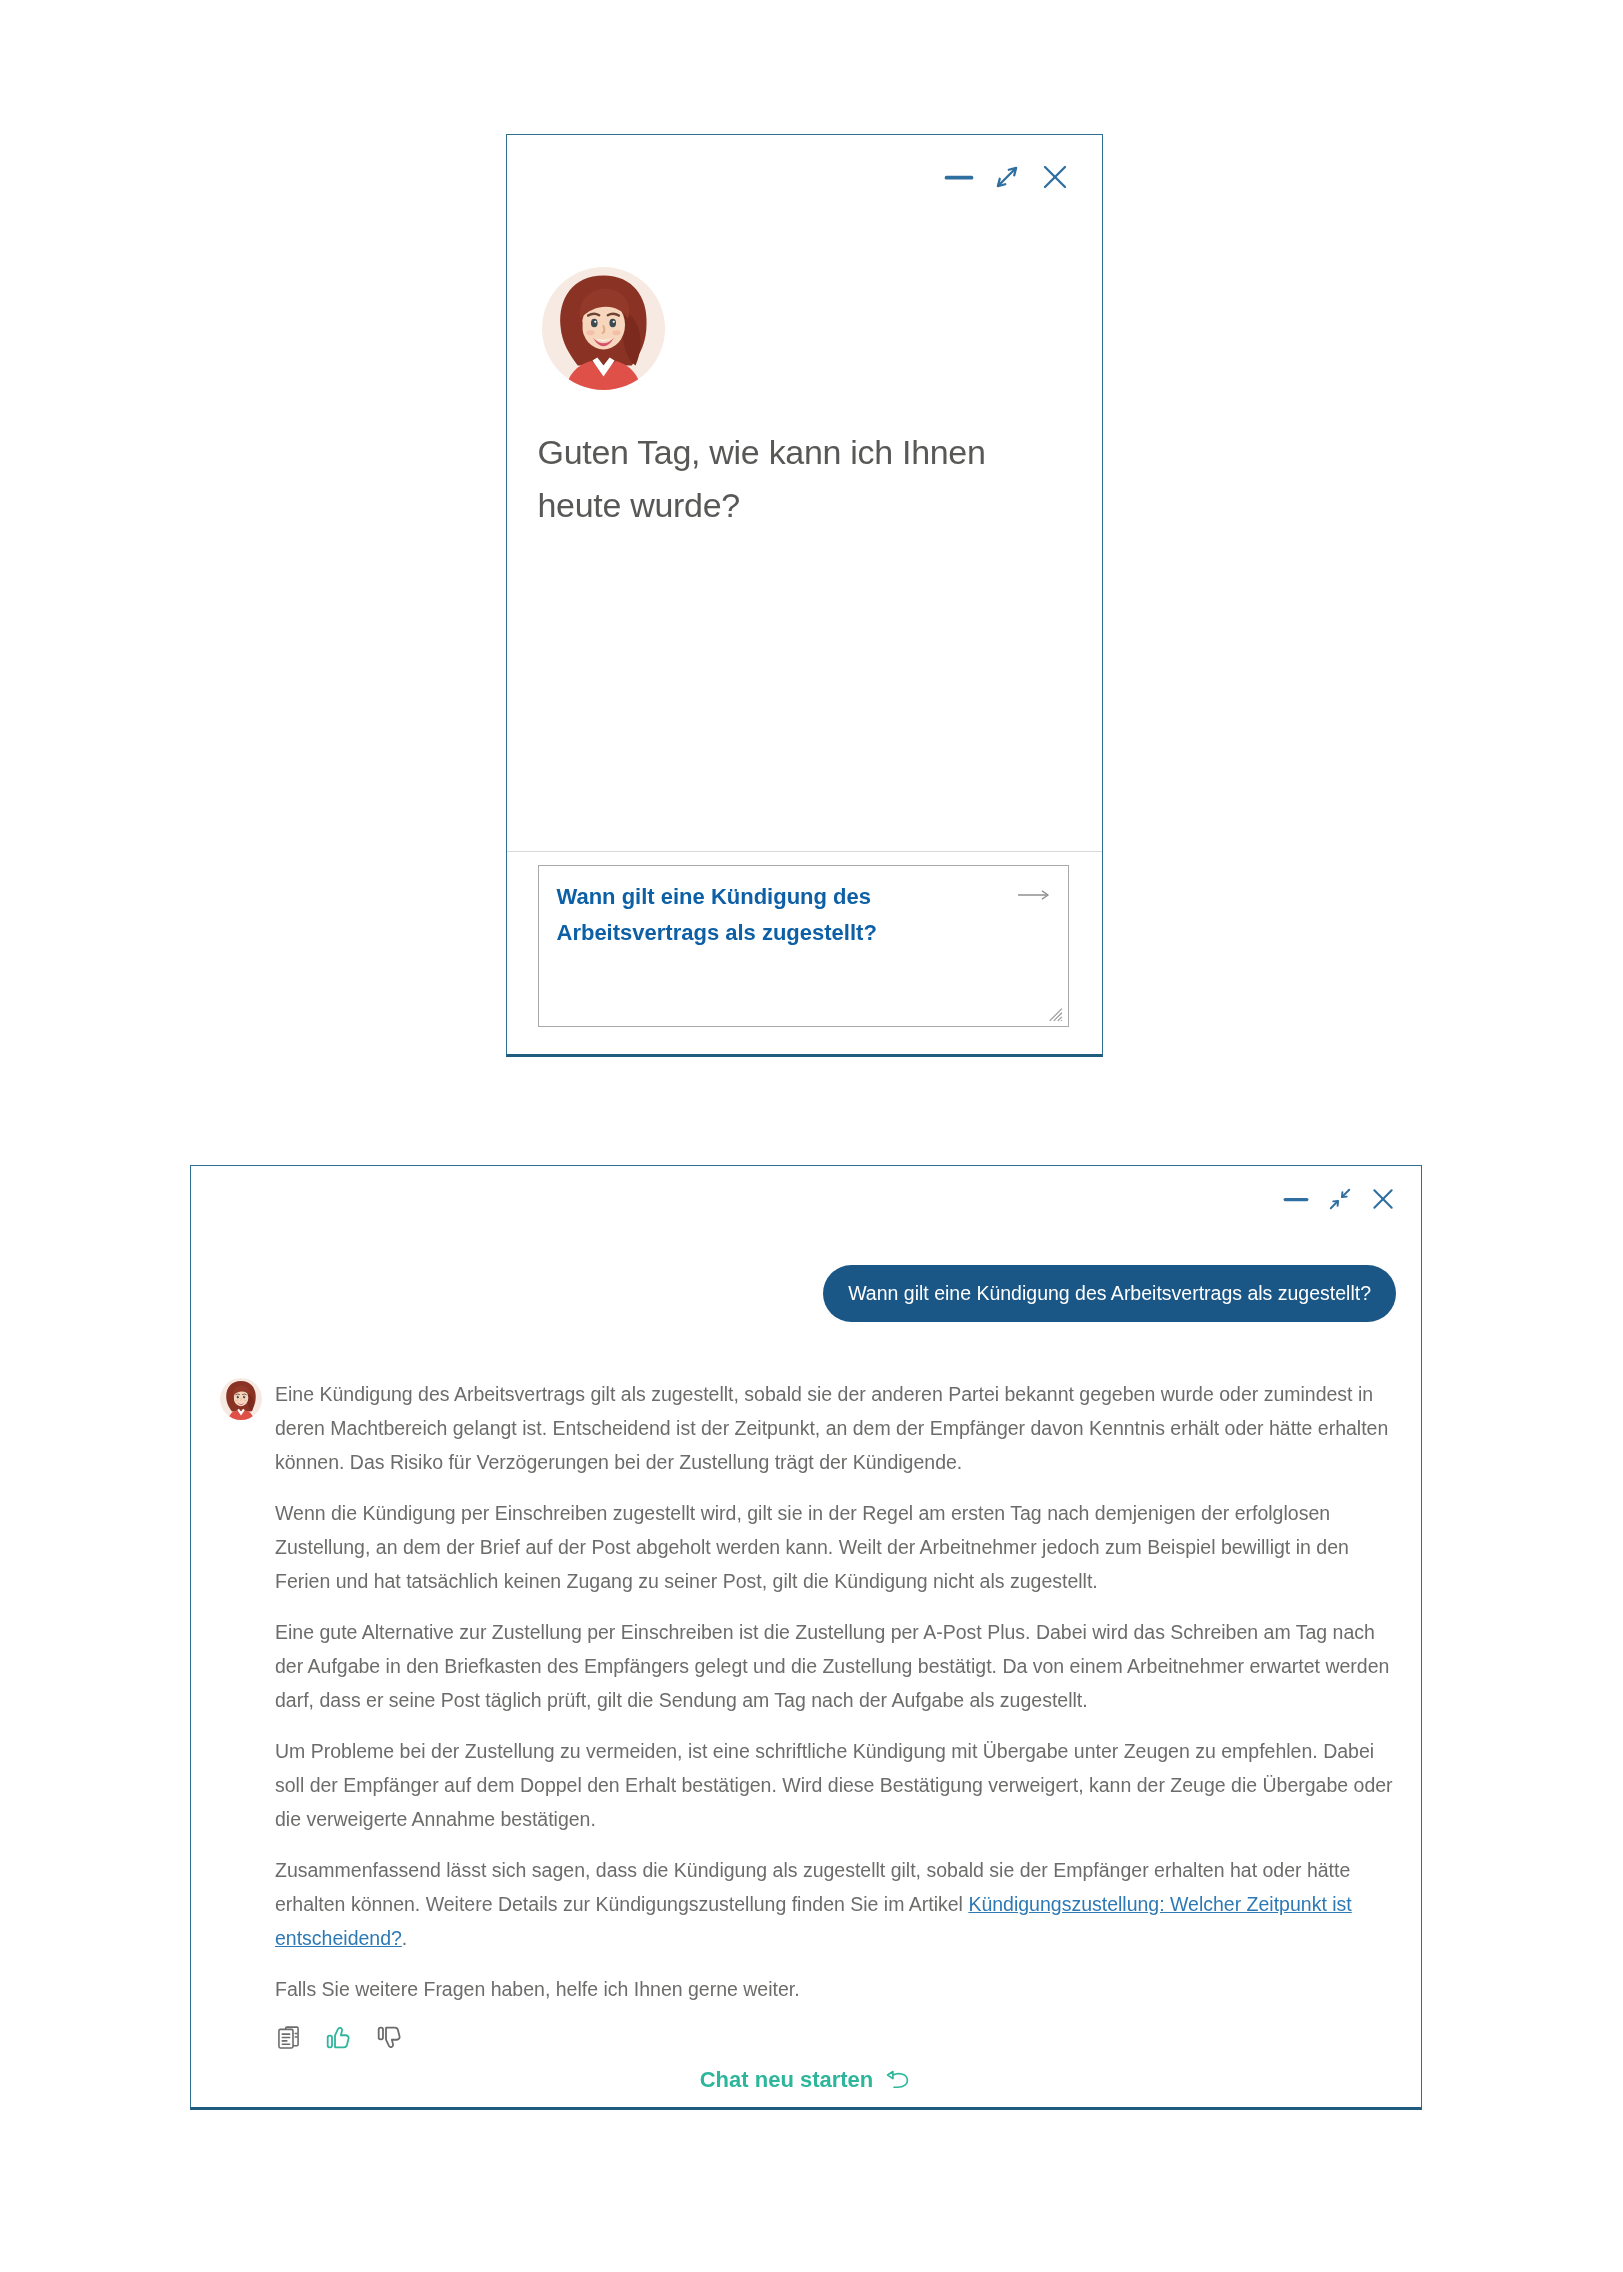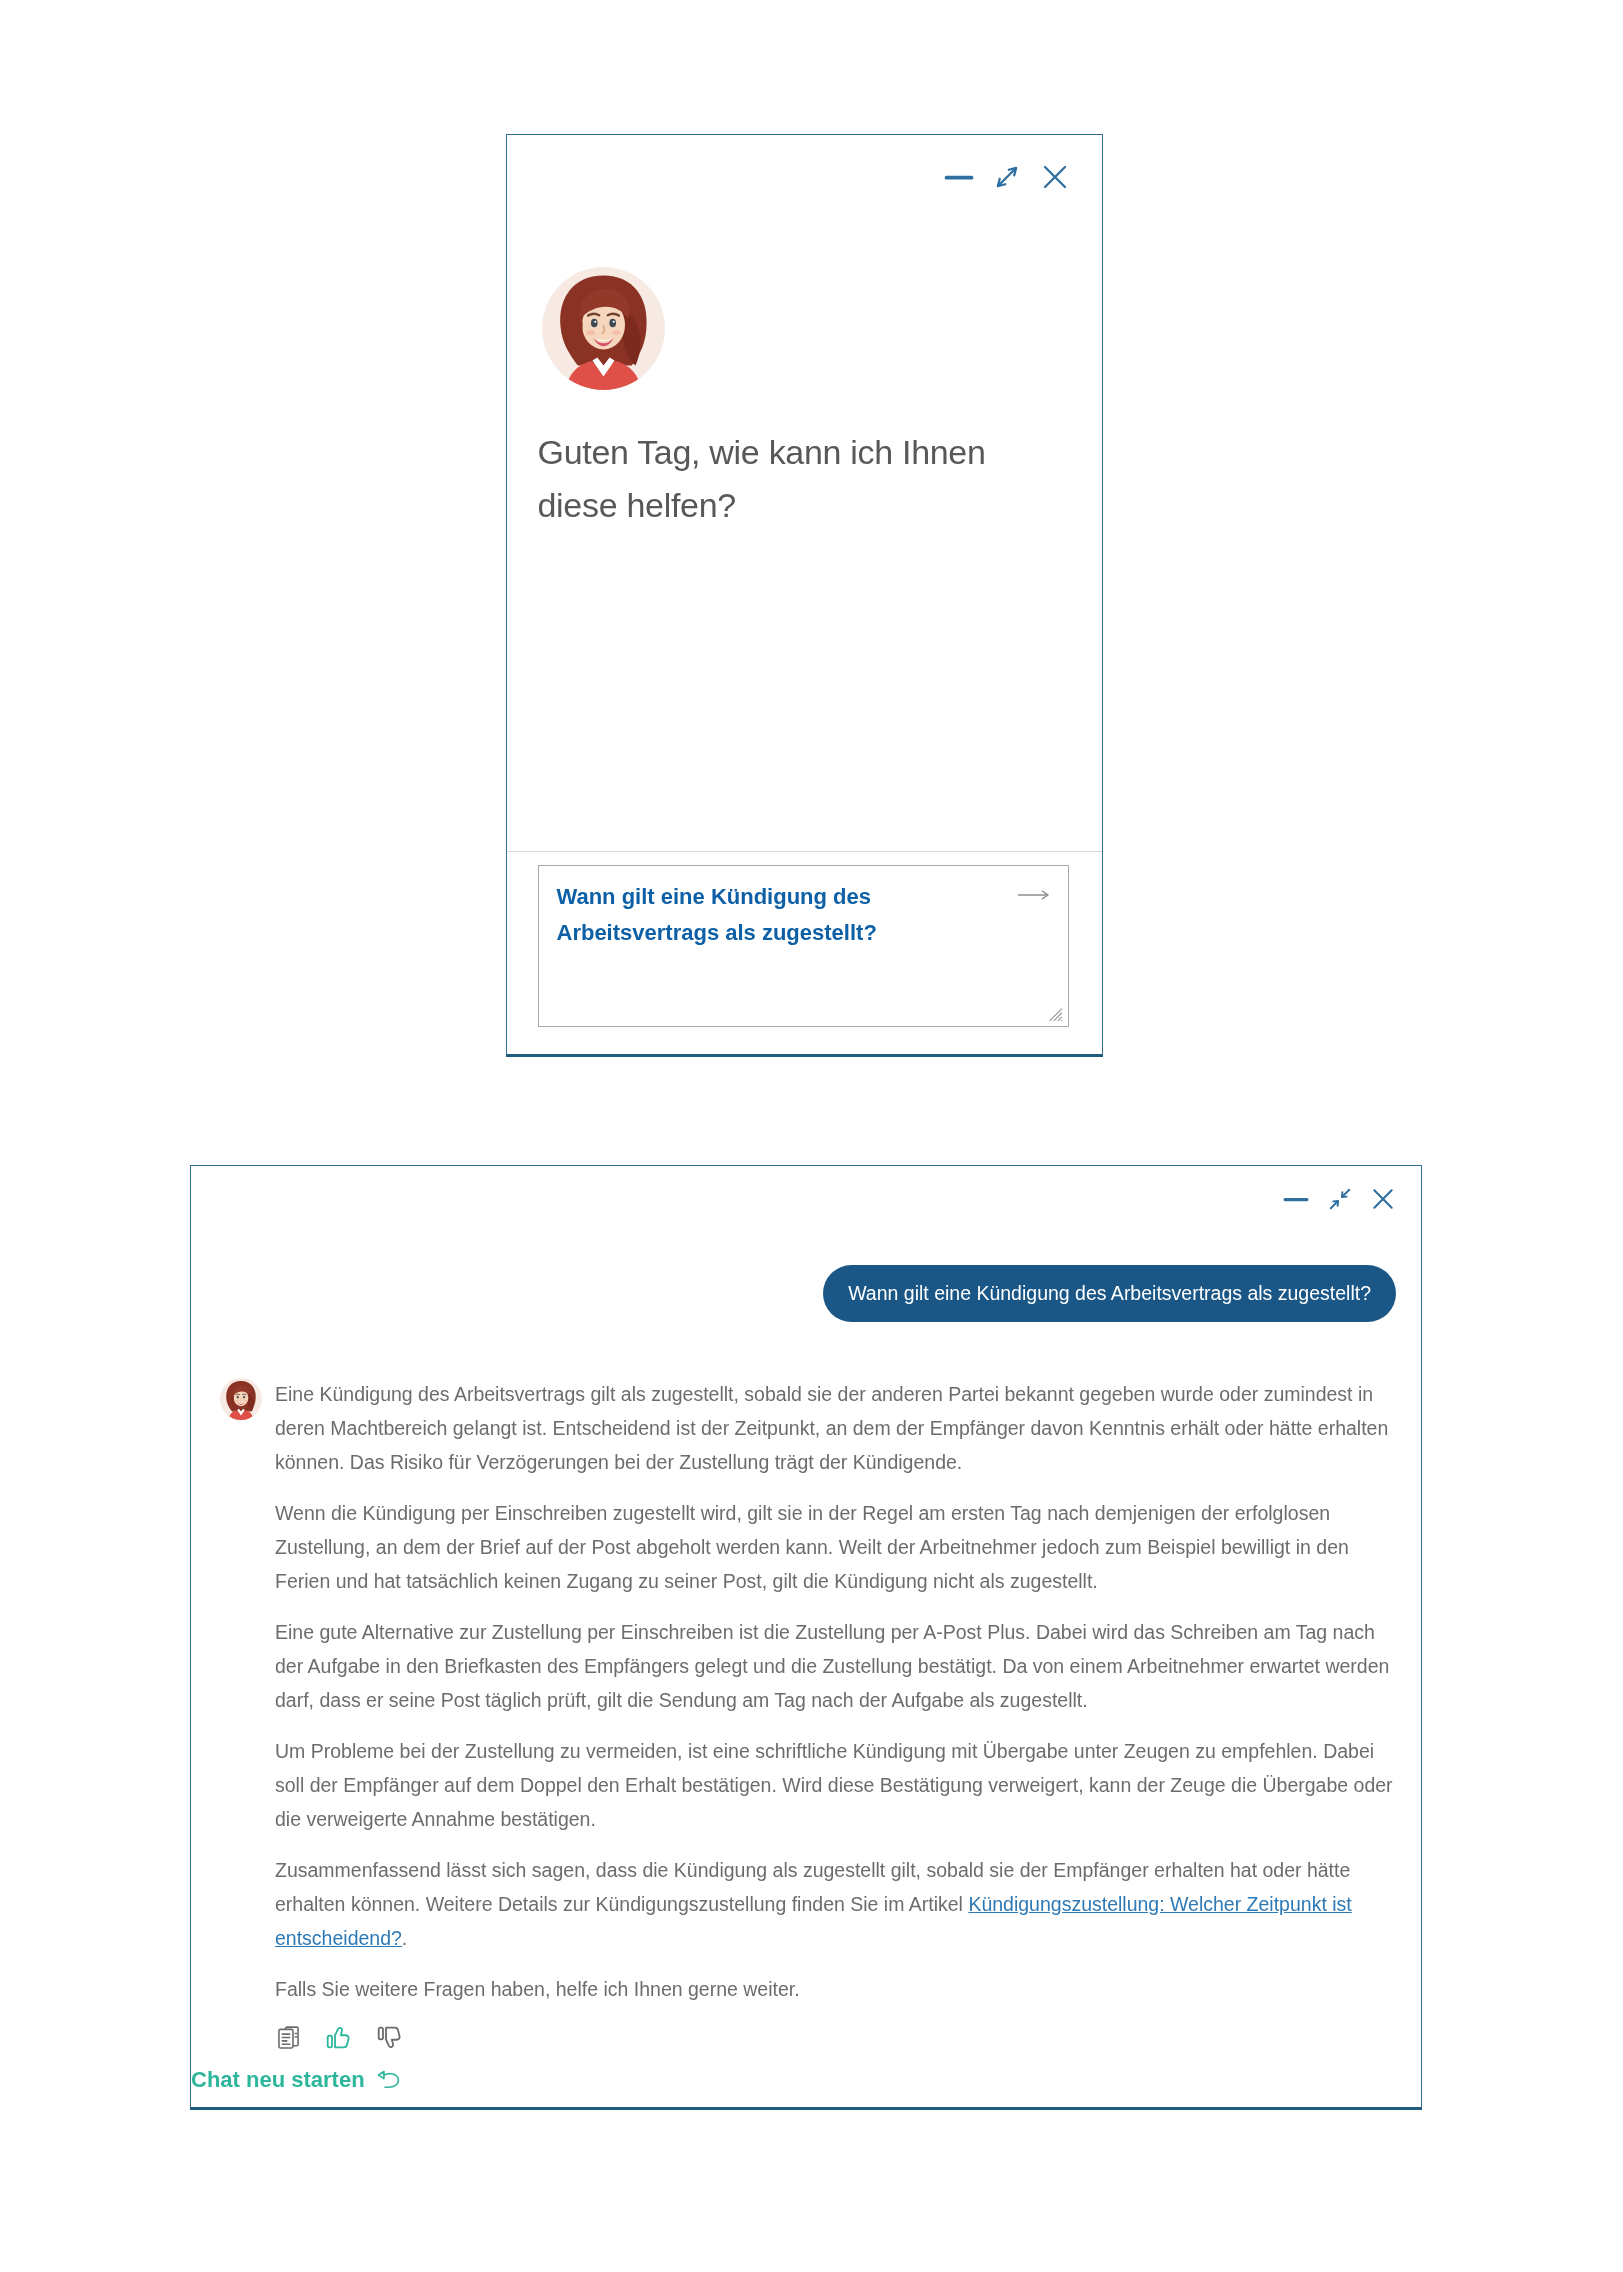--- a/index.html
+++ b/index.html
@@ -40,21 +40,21 @@
     background:#1a5786; color:#ffffff; border-radius:28.6px;
     font-size:19.5px; line-height:57px; padding:0 25px; white-space:nowrap; }
   .bot-area { position:absolute; left:0; right:0; top:183px;margin-top:28px; }
   .avatar-sm { position:absolute; left:28.6px; top:1.3px; width:42px; height:42px; }
   .bot-message { margin-left:84px; width:1130px; }
   .bot-message p { font-size:19.5px; color:#6c6c6b; line-height:34px; margin:0 0 17px 0; }
   .bot-message a { color:#2d79b5; text-decoration:underline; cursor:pointer; }
   .actions { display:flex; align-items:center; gap:23.4px; margin-top:18px; }
   .action-btn { background:none; border:none; padding:0; cursor:pointer; line-height:0; }
   .restart { position:absolute; left:0; right:0; bottom:14.3px; display:flex;
-    align-items:center; gap:10.4px; background:none; border:none;
+    justify-content:center; align-items:center; gap:10.4px; background:none; border:none;
     cursor:pointer; width:100%; }
   .restart-label { font-size:22px; font-weight:700; color:#2db69c; }
   .hidden-defs { position:absolute; width:0; height:0; overflow:hidden; }
 </style>
 </head>
 <body>
 
 <div class="stage">
 
   <svg class="hidden-defs" aria-hidden="true">
@@ -109,21 +109,21 @@
         </svg>
       </button>
     </div>
 
     <div class="avatar-lg">
       <svg viewBox="0 0 100 100" width="123" height="123">
           <use href="#avatar-woman"></use>
         </svg>
     </div>
 
-    <h1 class="greeting">Guten Tag, wie kann ich Ihnen diese helfen?</h1>
+    <h1 class="greeting">Guten Tag, wie kann ich Ihnen heute wurde?</h1>
 
     <div class="divider"></div>
 
     <div class="input-box">
       <div class="input-text">Wann gilt eine Kündigung des Arbeitsvertrags als zugestellt?</div>
       <button class="send-btn">
         <svg width="36" height="18" viewBox="0 0 56 28">
           <line x1="4" y1="14" x2="48" y2="14" stroke="#8f8f8f" stroke-width="2.4" stroke-linecap="round"></line>
           <path d="M41,8 L50,14 L41,20" fill="none" stroke="#8f8f8f" stroke-width="2" stroke-linecap="round" stroke-linejoin="round"></path>
         </svg>

